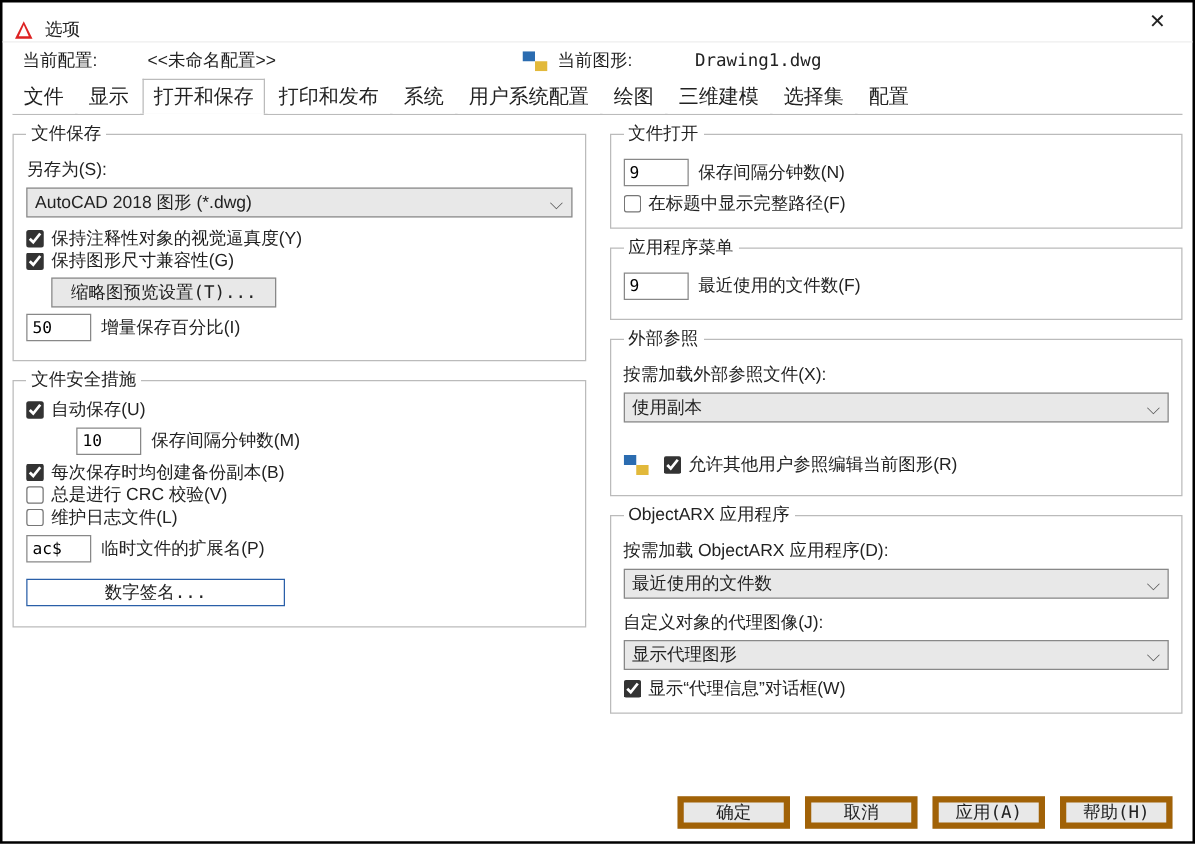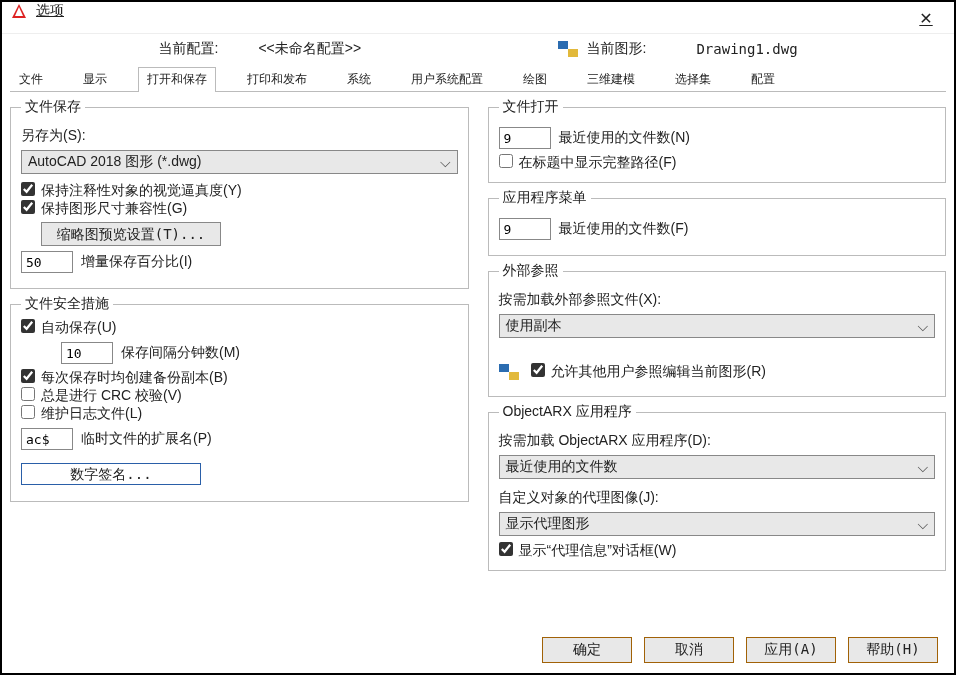--- a/index.html
+++ b/index.html
@@ -1,51 +1,51 @@
 <!DOCTYPE html>
 <html><head>
 <meta charset="utf-8">
 <style>
   * { box-sizing: border-box; margin: 0; padding: 0; font-family: "Microsoft YaHei", "SimSun", sans-serif; }
   body { background: #000; width: 956px; height: 675px; overflow: hidden; }
   .win { background: #fff; width: 952px; height: 671px; margin: 2px; position: relative; font-size: 13px; color: #222; }
-  .titlebar { height: 32px; display: flex; align-items: flex-start; padding: 0 8px; border-bottom: 1px solid #eee; text-decoration: underline; }
+  .titlebar { height: 32px; display: flex; align-items: flex-end; padding: 0 8px; border-bottom: 1px solid #eee; }
   .app-icon { width: 18px; height: 18px; display: flex; align-items: center; justify-content: center; margin-right: 8px; }
   .app-icon svg { width: 18px; height: 18px; }
   .title { flex: 0 0 auto; font-size: 14px; }
   .titlebar-spacer { flex: 1; }
   .close-btn { width: 40px; height: 32px; display: flex; align-items: center; justify-content: center; cursor: pointer; font-size: 16px; }
-  .header-row { padding: 6px 16px 8px 16px; display: flex; align-items: center; font-size: 14px; justify-content: center; }
+  .header-row { padding: 6px 16px 8px 16px; display: flex; align-items: center; font-size: 14px; }
   .hdr-label { width: 100px; }
   .hdr-val { width: 300px; font-family: Liberation Sans, sans-serif; }
   .hdr-icon { width: 20px; height: 16px; margin-right: 8px; }
   .hdr-icon svg { width: 20px; height: 16px; }
   .hdr-draw-lbl { width: 110px; }
   .hdr-draw-val { font-family: "Consolas",monospace; }
-  .tabs { display: flex; border-bottom: 1px solid #bbb; margin: 0 8px; height: 26px; align-items: flex-end; font-size: 12px; gap: 20px; }
+  .tabs { display: flex; border-bottom: 1px solid #bbb; margin: 0 8px; height: 26px; align-items: flex-end; font-size: 16px; }
   .tab { padding: 3px 8px; border: 1px solid transparent; border-bottom: none; background: #fff; cursor: pointer; margin-right: 2px; }
   .tab.active { border-color: #bbb; background: #fff; position: relative; }
   .tab.active::after { content:""; position:absolute; left:0; right:0; bottom:-1px; height:1px; background:#fff; }
   .content { display: flex; padding: 6px 8px 0 8px; gap: 19px; font-size: 14px; }
   .col { flex: 1; display: flex; flex-direction: column; gap: 6px; }
   fieldset { border: 1px solid #bbb; padding: 6px 10px 10px 10px; }
   legend { padding: 0 4px; font-size: 14px; }
   .row { display: flex; align-items: center; gap: 8px; margin: 5px 0; }
-  label.cb { display: flex; align-items: flex-start; gap: 6px; cursor: pointer; }
+  label.cb { display: flex; align-items: center; gap: 6px; cursor: pointer; }
   input[type=checkbox] { width: 14px; height: 14px; accent-color:#333; }
   input[type=text] { border: 1px solid #888; padding: 2px 4px; font-family: "Consolas",monospace; font-size: 13px; height:22px; }
   .txt-small { width: 52px; }
   .txt-sel { width: 100%; height: 24px; border: 1px solid #888; background: #e8e8e8; display:flex; align-items:center; justify-content:space-between; padding: 0 6px; cursor:pointer; font-family:"Consolas","SimSun",monospace; }
   .txt-sel .chev { color:#555; }
   .btn-wide { width: 180px; height: 24px; border: 1px solid #888; background: #e8e8e8; cursor:pointer; text-align:center; line-height:22px; font-family:"SimSun","Consolas",monospace; }
-  .btn-sign { width: 180px; height: 22px; border: 1px solid #2a5fa8; background:#fff; cursor:pointer; text-align:center; line-height:20px; font-family:"SimSun",monospace; }
+  .btn-sign { width: 207px; height: 22px; border: 1px solid #2a5fa8; background:#fff; cursor:pointer; text-align:center; line-height:20px; font-family:"SimSun",monospace; }
   .inline-icon { width:20px; height:16px; display:inline-block; margin-right:4px;}
   .inline-icon svg{width:20px;height:16px;}
   .footer { position: absolute; bottom: 10px; right: 16px; display:flex; gap:12px; }
-  .footer .fbtn { width: 90px; height: 26px; border:1px solid #a16207; background:#e8e8e8; cursor:pointer; display:flex; align-items:center; justify-content:center; font-family:"SimSun",monospace; font-size:14px; }
+  .footer .fbtn { width: 90px; height: 26px; border:5px solid #a16207; background:#e8e8e8; cursor:pointer; display:flex; align-items:center; justify-content:center; font-family:"SimSun",monospace; font-size:14px; }
   .mono { font-family:"Consolas","SimSun",monospace; }
 </style>
 </head>
 <body>
 
 <div class="win">
 
   <div class="titlebar">
     <span class="app-icon">
       <svg viewBox="0 0 18 18">
@@ -145,21 +145,21 @@
         <div style="height:6px"></div>
       </fieldset>
     </div>
 
     <div class="col">
 
       <fieldset>
         <legend>文件打开</legend>
         <div class="row">
           <input type="text" class="txt-small" value="9" style="">
-          <span>最近使用的文件数(N)</span>
+          <span>保存间隔分钟数(N)</span>
         </div>
         <label class="cb">
           <input type="checkbox" style="">
           <span>在标题中显示完整路径(F)</span>
         </label>
       </fieldset>
 
       <fieldset>
         <legend>应用程序菜单</legend>
         <div class="row">

